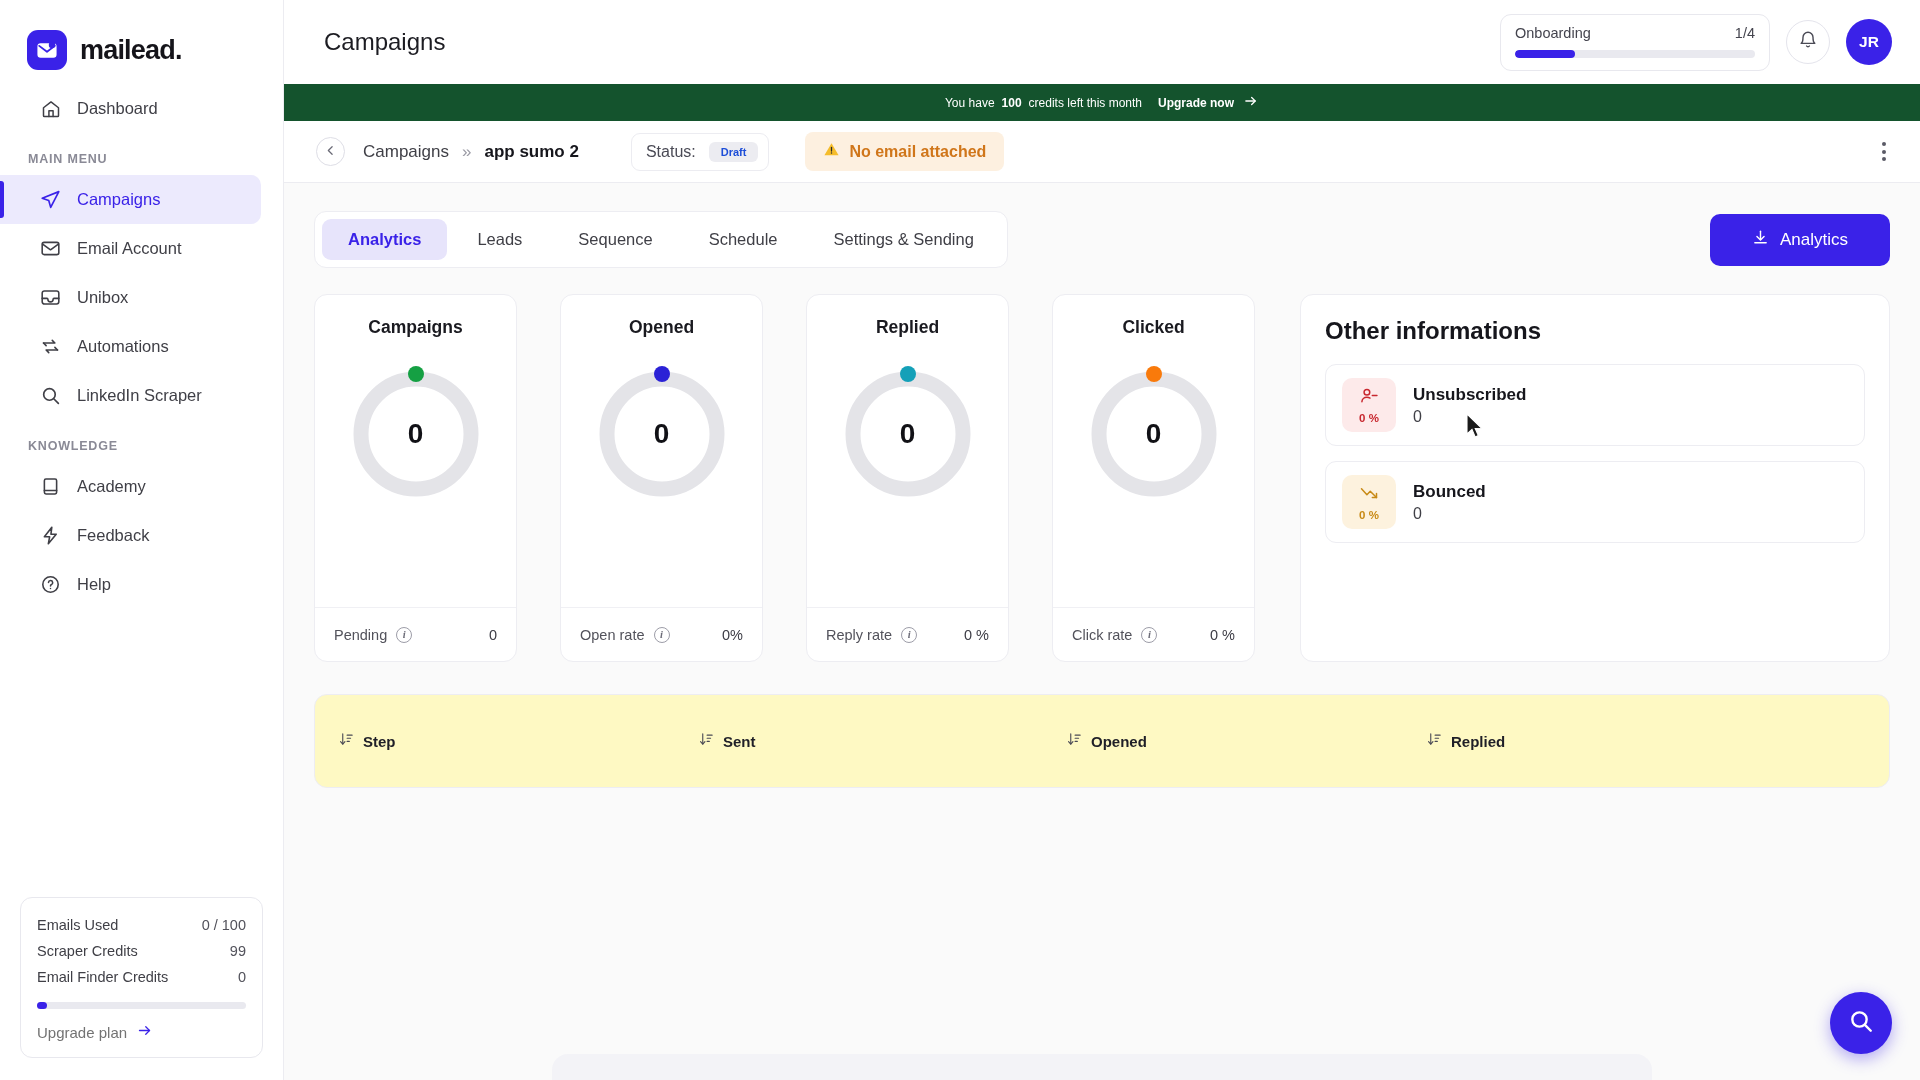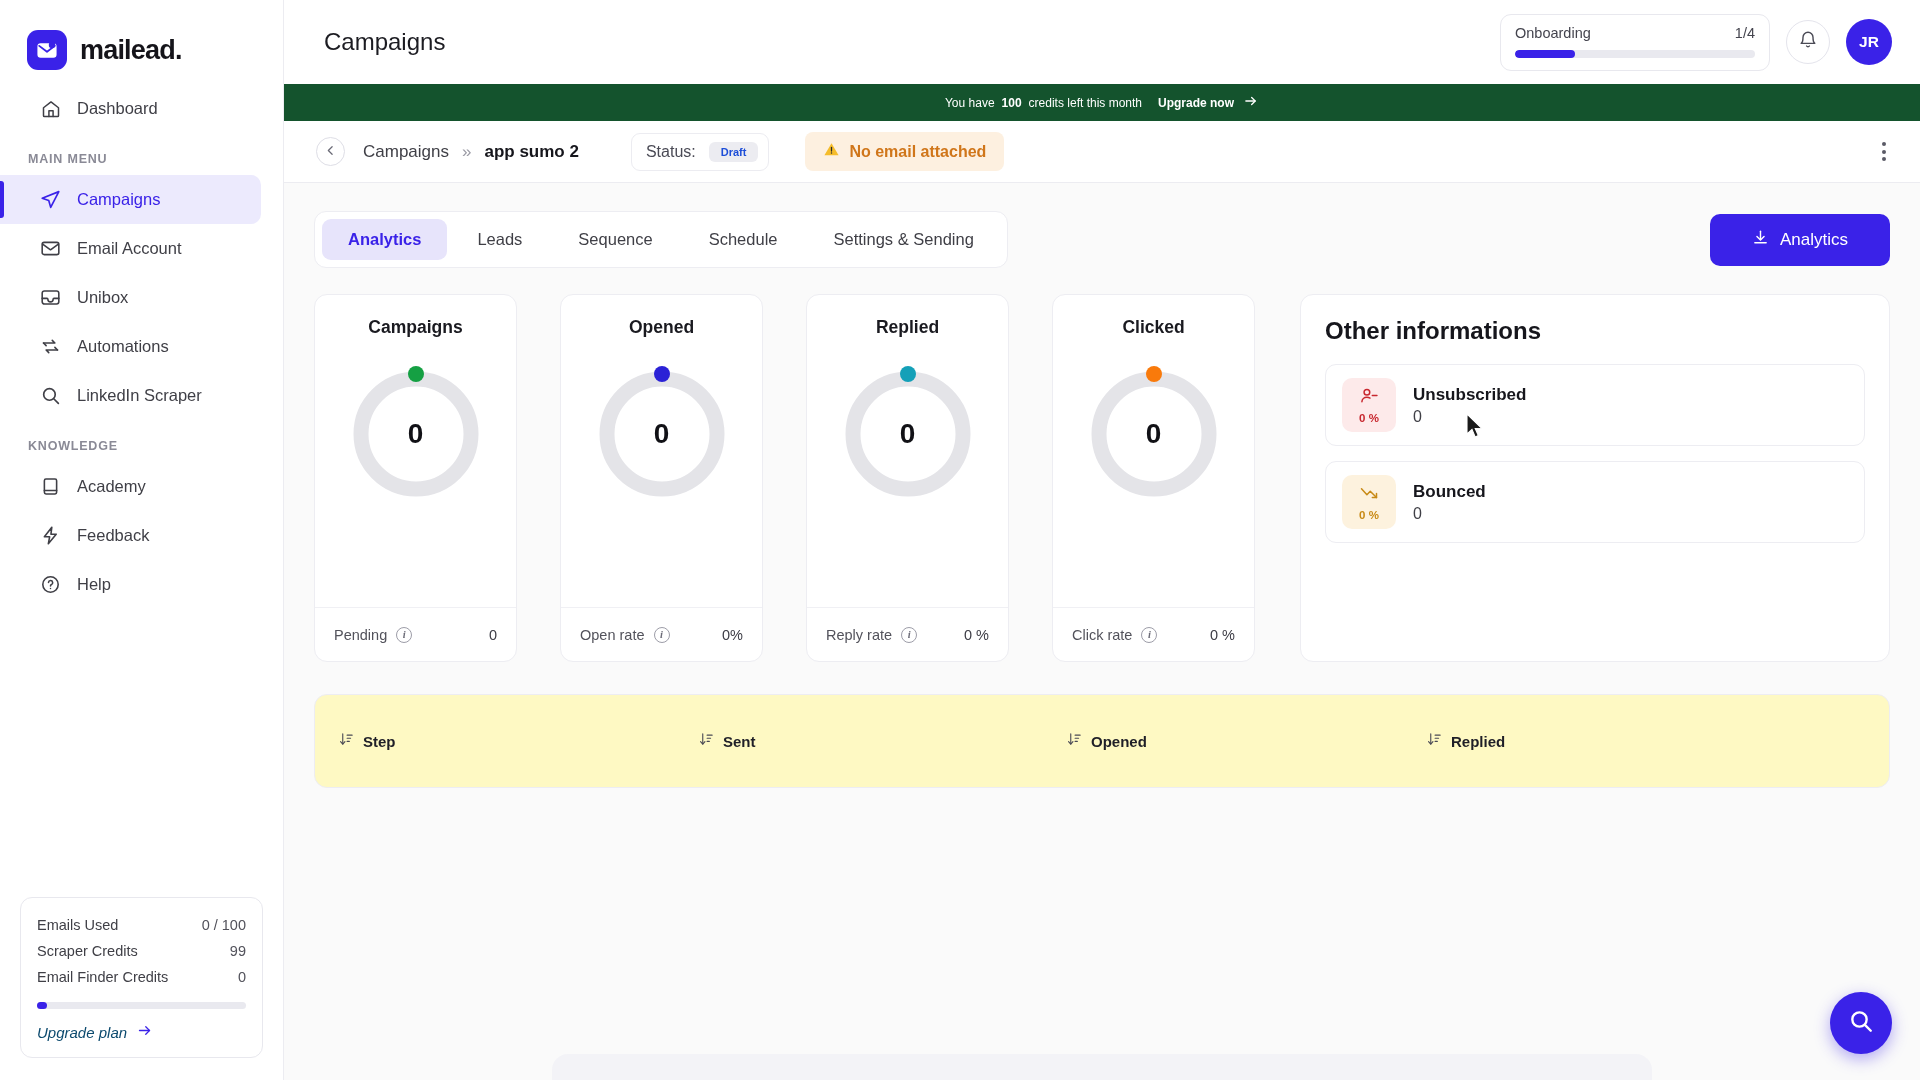--- a/index.html
+++ b/index.html
@@ -46,21 +46,21 @@
   .sidebar-spacer { flex: 1; }
 
   .usage-card {
     margin: 0 20px 22px 20px; border: 1px solid #e8e8ee; border-radius: 12px;
     padding: 14px 16px 16px 16px; background: #fff;
   }
   .usage-row { display: flex; justify-content: space-between; align-items: center; font-size: 14.5px; color: #3f3f46; padding: 5px 0; }
   .usage-row .val { color: #52525b; }
   .usage-bar { height: 7px; background: #e9e9ef; border-radius: 5px; margin: 12px 0 14px 0; position: relative; }
   .usage-bar > i { position: absolute; left: 0; top: 0; bottom: 0; width: 5%; background: #3a22e8; border-radius: 5px; display: block; }
-  .upgrade-link { display: flex; align-items: center; gap: 9px; color: #0c4a6e; font-size: 15px; font-weight: 500; cursor: pointer; font-style: italic; }
+  .upgrade-link { display: flex; align-items: center; gap: 9px; color: #737373; font-size: 15px; font-weight: 500; cursor: pointer; }
 
   
   .main { flex: 1; display: flex; flex-direction: column; min-width: 0; background: #fafafa; }
 
   .topbar {
     height: 84px; background: #fff; display: flex; align-items: center;
     padding: 0 28px 0 40px; flex-shrink: 0;
   }
   .page-title { font-size: 24px; font-weight: 500; color: #1c1c22; }
   .topbar-right { margin-left: auto; display: flex; align-items: center; gap: 16px; }

